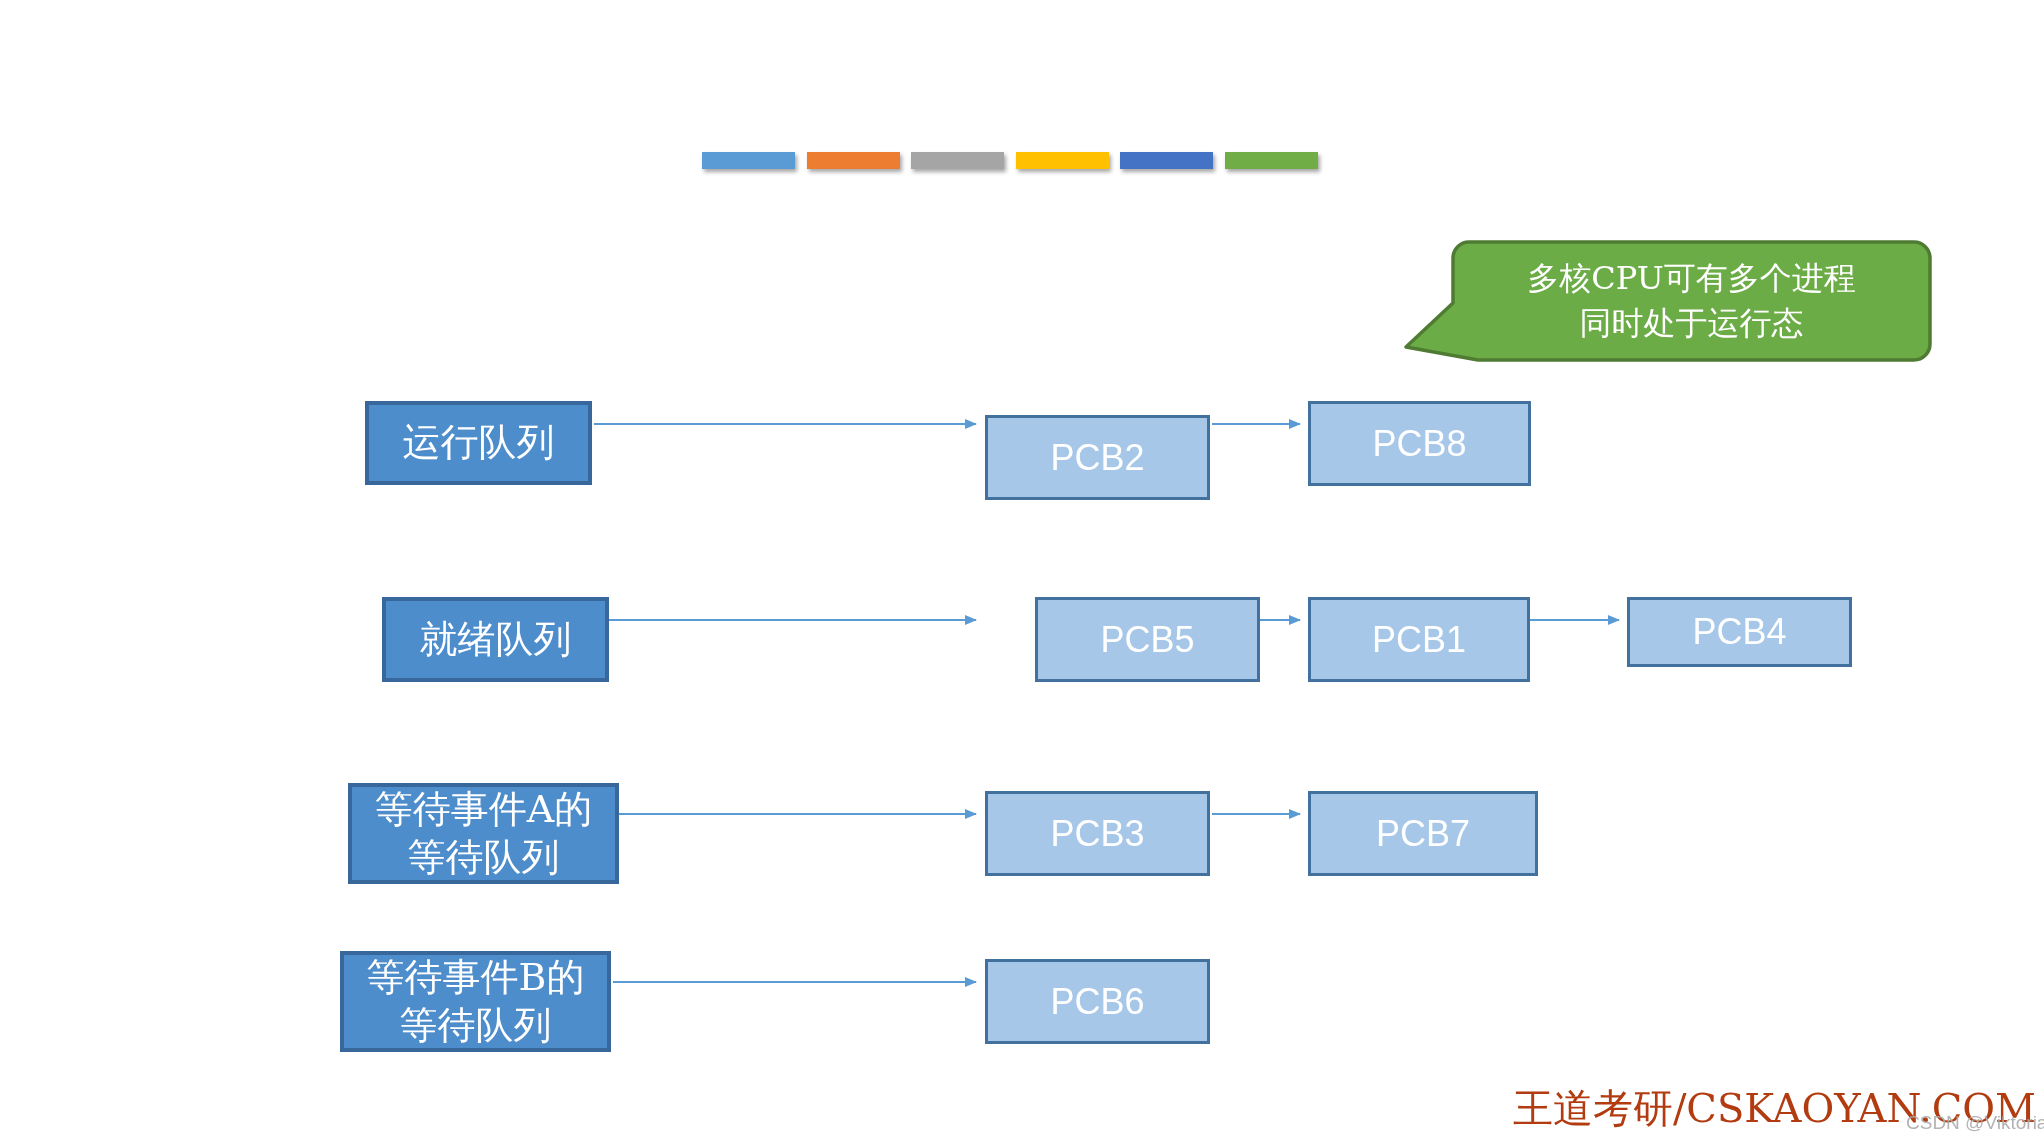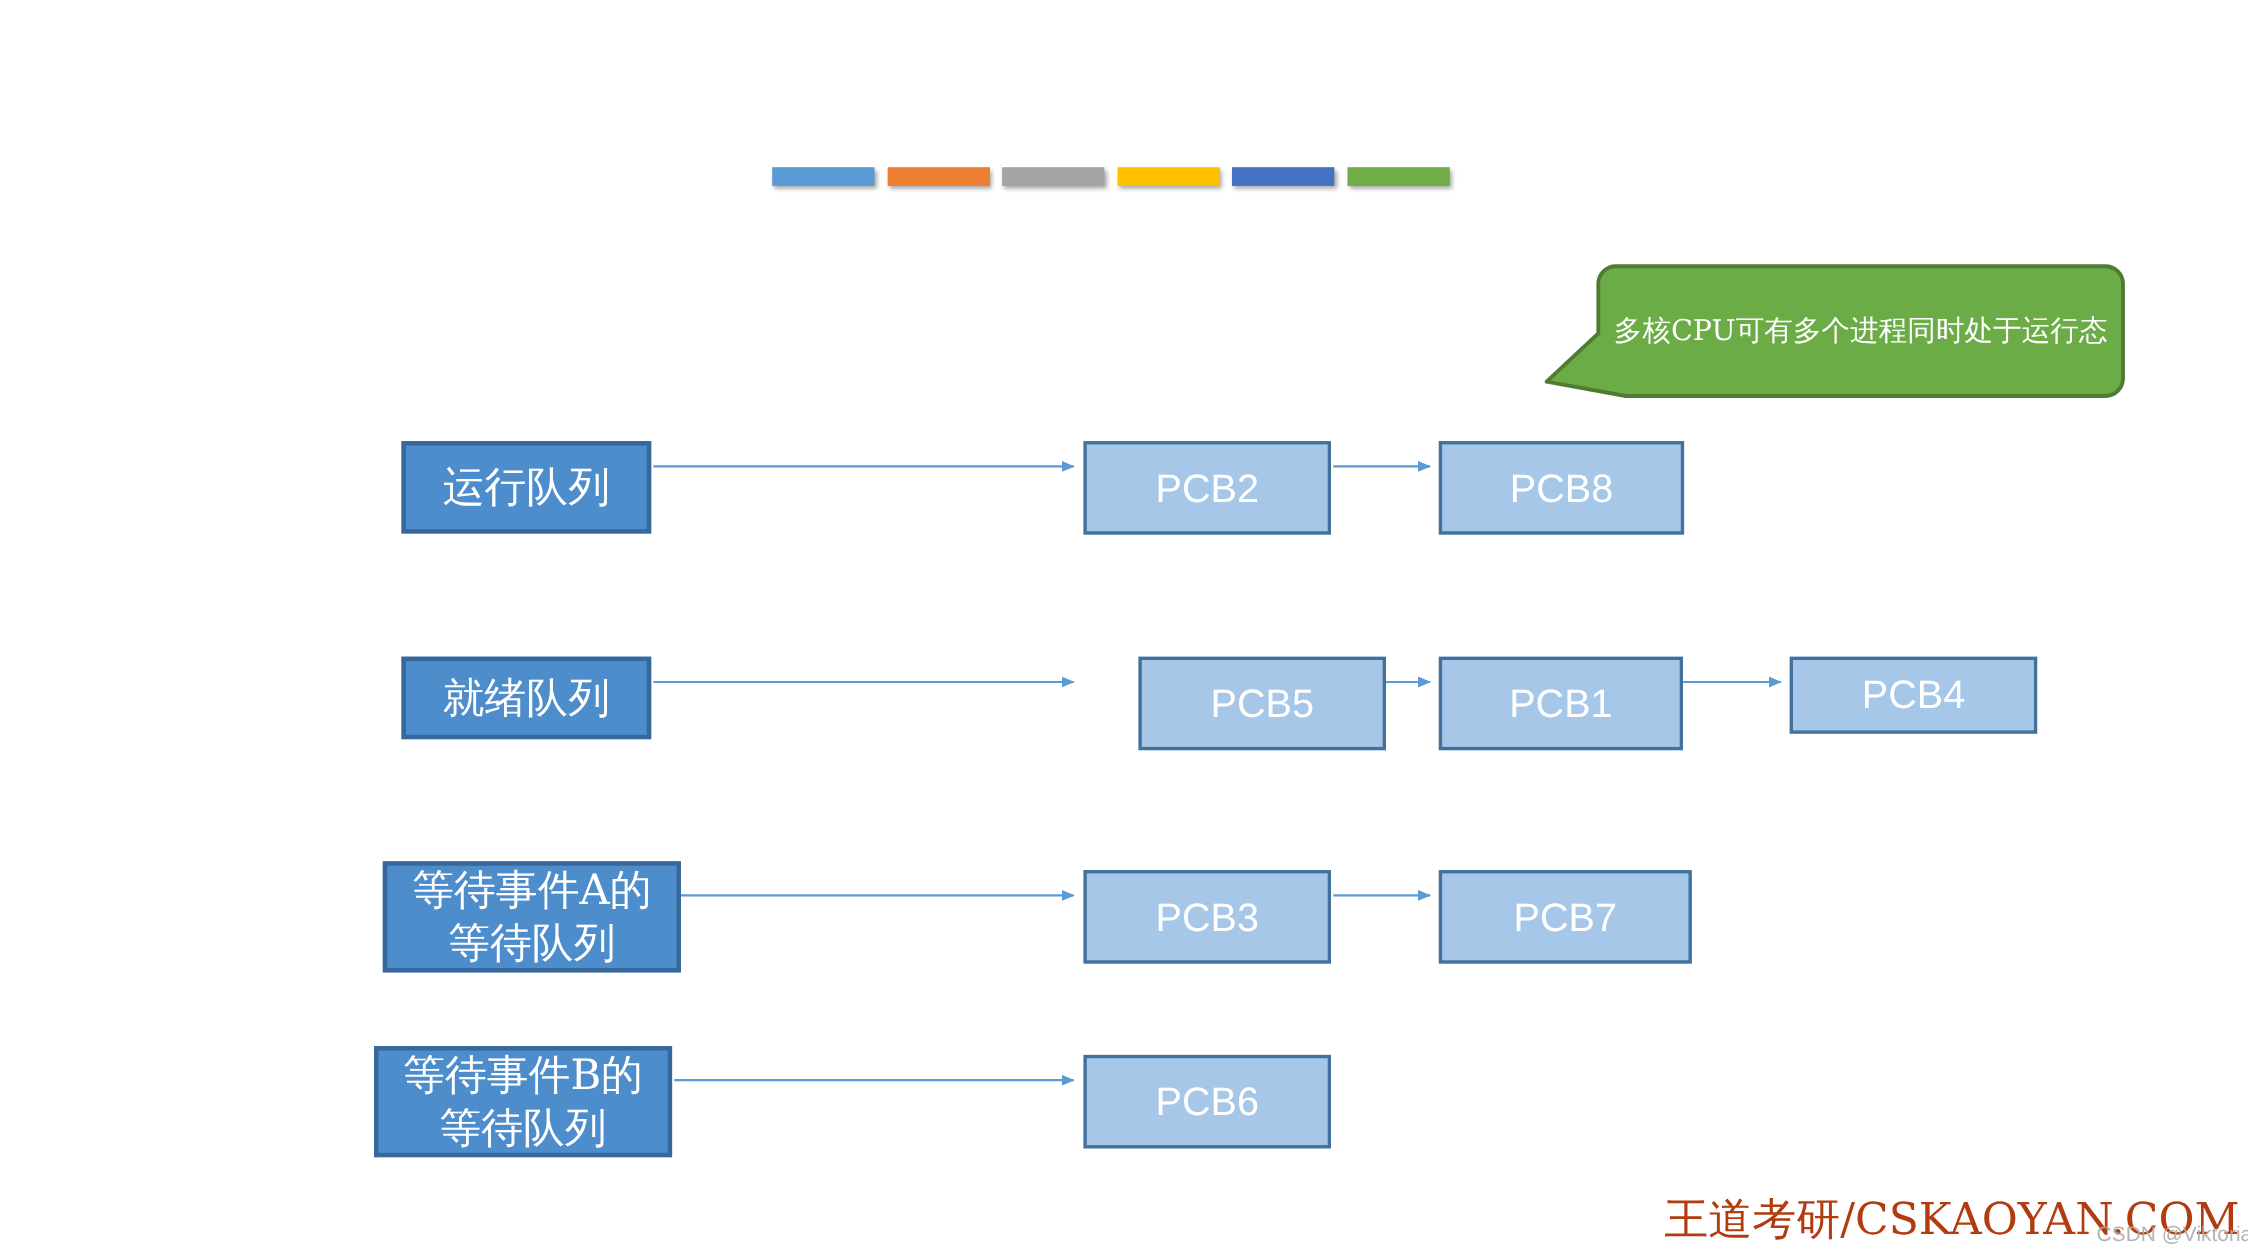--- a/index.html
+++ b/index.html
@@ -42,22 +42,22 @@
     font-family:"Liberation Sans", sans-serif;
   }
   
   svg.overlay{position:absolute;left:0;top:0;}
   .arrow-line{stroke:var(--arrow);stroke-width:2;fill:none;}
   .arrowhead{fill:var(--arrow);}
   
   .callout-shape{fill:var(--callout-fill);stroke:var(--callout-border);stroke-width:3.5;stroke-linejoin:round;}
   .callout-text{
     position:absolute;left:1453px;top:242px;width:477px;height:118px;
-    display:flex;flex-direction:row;align-items:center;justify-content:center;
-    color:#ffffff;font-size:26px;line-height:1.42;
+    display:flex;flex-direction:column;align-items:center;justify-content:center;
+    color:#ffffff;font-size:32px;line-height:1.42;
     font-family:"DejaVu Serif", serif;
   }
   
   .brand{
     position:absolute;right:8px;bottom:6px;white-space:nowrap;
     color:var(--brand-red);font-size:40px;
     font-family:"DejaVu Serif", serif;
     text-align:right;
   }
   .watermark{
@@ -105,28 +105,28 @@
 
   <div class="callout-text">
     <span>多核CPU可有多个进程</span>
     <span>同时处于运行态</span>
   </div>
 
   <div class="box queue" style="left:365px;top:382px;width:227px;height:84px">
     <span>运行队列</span>
     <span></span>
   </div>
-  <div class="box pcb" style="left:985px;top:382px;width:225px;height:85px">
+  <div class="box pcb" style="left:985px;top:396px;width:225px;height:85px">
     <span>PCB2</span>
   </div>
   <div class="box pcb" style="left:1308px;top:382px;width:223px;height:85px">
     <span>PCB8</span>
   </div>
 
-  <div class="box queue" style="left:365px;top:578px;width:227px;height:75px">
+  <div class="box queue" style="left:382px;top:578px;width:227px;height:85px">
     <span>就绪队列</span>
     <span></span>
   </div>
   <div class="box pcb" style="left:1035px;top:578px;width:225px;height:85px">
     <span>PCB5</span>
   </div>
   <div class="box pcb" style="left:1308px;top:578px;width:222px;height:85px">
     <span>PCB1</span>
   </div>
   <div class="box pcb" style="left:1627px;top:578px;width:225px;height:70px">

